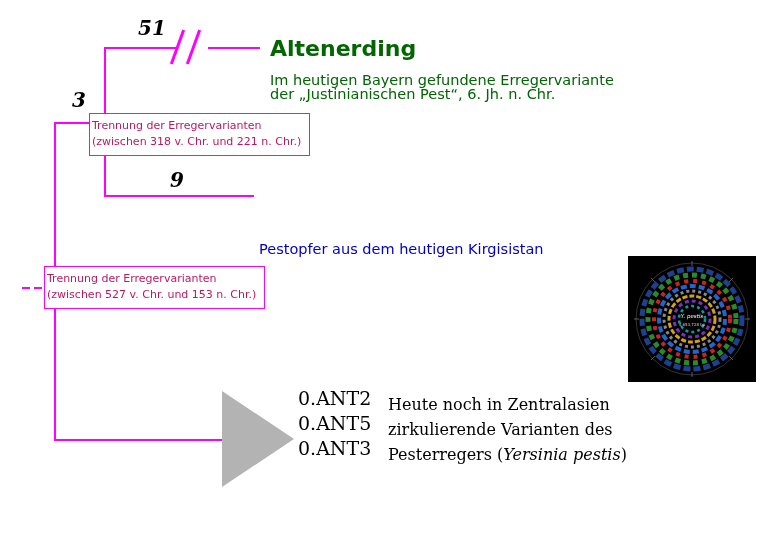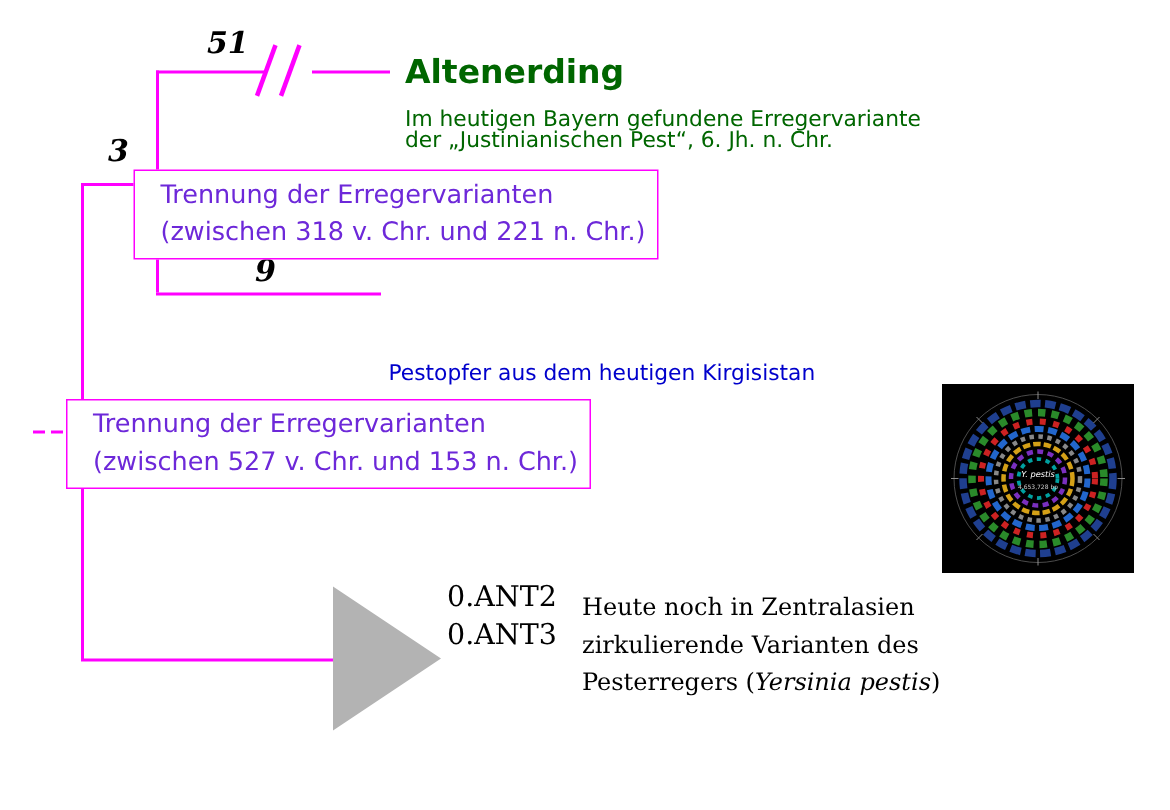--- a/index.html
+++ b/index.html
@@ -41,24 +41,24 @@
     font-style: italic;
     font-weight: bold;
     font-size: 20px;
     color: #000000;
   }
 
   
   .magbox {
     position: absolute;
     border: 1.5px solid #ff00ff;
-    color: #6d28d9;
-    font-size: 17px;
+    color: #be185d;
+    font-size: 11px;
     line-height: 1.45;
-    padding: 4px 8px 5px 17px;
+    padding: 4px 8px 5px 2px;
     background: #ffffff;
     white-space: nowrap;
   }
 
   
   .taxon-title {
     position: absolute;
     font-weight: bold;
     font-size: 22px;
     white-space: nowrap;
@@ -147,20 +147,21 @@
   <div class="taxon-title green" style="left:270px; top:36px;">Altenerding</div>
   <div class="taxon-desc green" style="left:270px; top:70px;">Im heutigen Bayern gefundene Erregervariante</div>
   <div class="taxon-desc green" style="left:270px; top:84px;">der „Justinianischen Pest“, 6. Jh. n. Chr.</div>
 
   <div class="taxon-desc blue" style="left:259px; top:239px;">Pestopfer aus dem heutigen Kirgisistan</div>
 
   <div class="triangle" style="left:222px; top:391px;"></div>
 
   <div class="clade-names" style="left:298px; top:386px;">
     <div>0.ANT2</div>
+    <div>0.ANT5</div>
     <div>0.ANT3</div>
   </div>
 
   <div class="clade-desc" style="left:388px; top:419px;">zirkulierende Varianten des</div>
   <div class="clade-desc" style="left:388px; top:394px;">Heute noch in Zentralasien</div>
   <div class="clade-desc" style="left:388px; top:444px;">
     <span>Pesterregers (</span><span class="ital">Yersinia pestis</span><span>)</span>
   </div>
 
   <div class="genome" style="left:628px; top:256px; width:128px; height:126px;">

